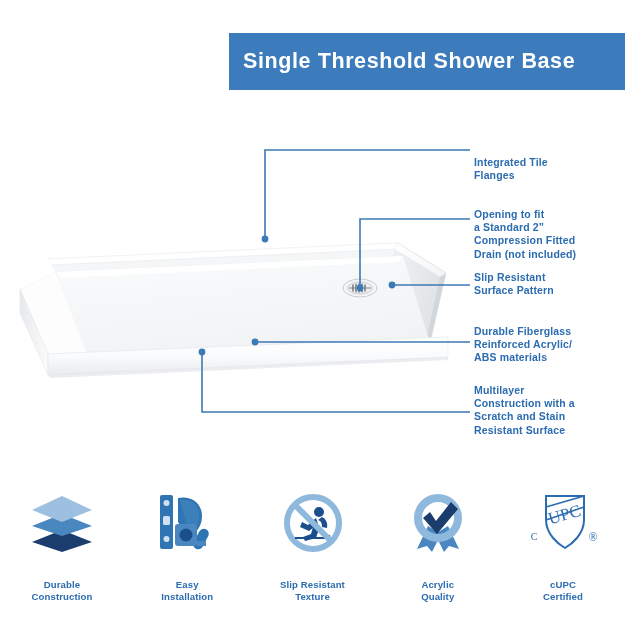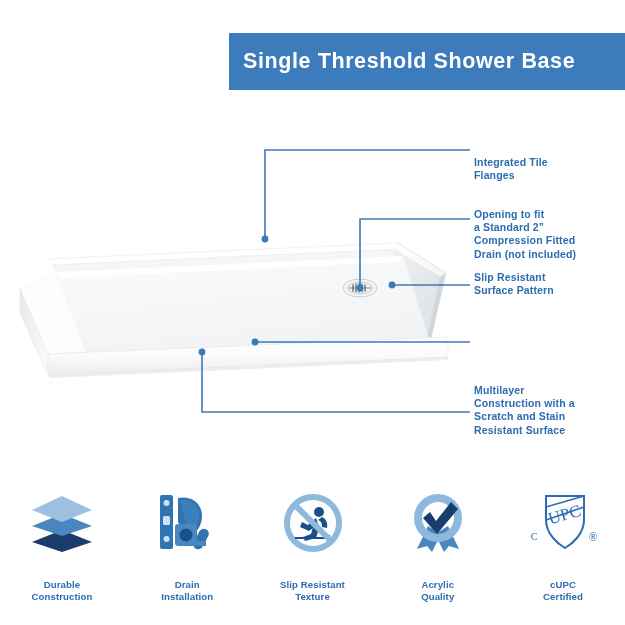--- a/index.html
+++ b/index.html
@@ -216,20 +216,23 @@
 Flanges</div>
 
   <div class="callout-label" style="left:474px; top:208px;">Opening to fit
 a Standard 2”
 Compression Fitted
 Drain (not included)</div>
 
   <div class="callout-label" style="left:474px; top:271px;">Slip Resistant
 Surface Pattern</div>
 
+  <div class="callout-label" style="left:474px; top:325px;">Durable Fiberglass
+Reinforced Acrylic/
+ABS materials</div>
 
   <div class="callout-label" style="left:474px; top:384px;">Multilayer
 Construction with a
 Scratch and Stain
 Resistant Surface</div>
 
   <div id="feature-strip">
 
     <div class="feature-item">
       <div class="feature-icon">
@@ -255,21 +258,21 @@
           <path d="M26,6 C40,3 50,12 50,24 C50,34 44,42 36,46 L26,30 Z" fill="#2f74b3"></path>
           <path d="M28,8 C39,6 47,13 47,23 C47,31 43,38 37,42 Z" fill="#4a8cc4" opacity="0.5"></path>
 
           <rect x="44" y="36" width="10" height="22" rx="5" fill="#2f74b3" transform="rotate(28 49 47)"></rect>
 
           <rect x="23" y="32" width="22" height="22" rx="3" fill="#4a87c0"></rect>
           <circle cx="34" cy="43" r="6.5" fill="#1b4f8c"></circle>
           <rect x="45" y="49" width="9" height="5" fill="#4a87c0"></rect>
         </svg>
       </div>
-      <div class="feature-label">Drain
+      <div class="feature-label">Easy
 Installation</div>
     </div>
 
     <div class="feature-item">
       <div class="feature-icon">
         <svg width="70" height="62" viewBox="0 0 70 62">
           <circle cx="35" cy="31" r="26" fill="none" stroke="#8fb8dd" stroke-width="6"></circle>
 
           <circle cx="41" cy="20" r="5" fill="#1b4f8c"></circle>
           <path d="M44,25 C48,27 50,31 49,36 L44,35 C44,31 43,29 40,28 Z" fill="#1b4f8c"></path>

